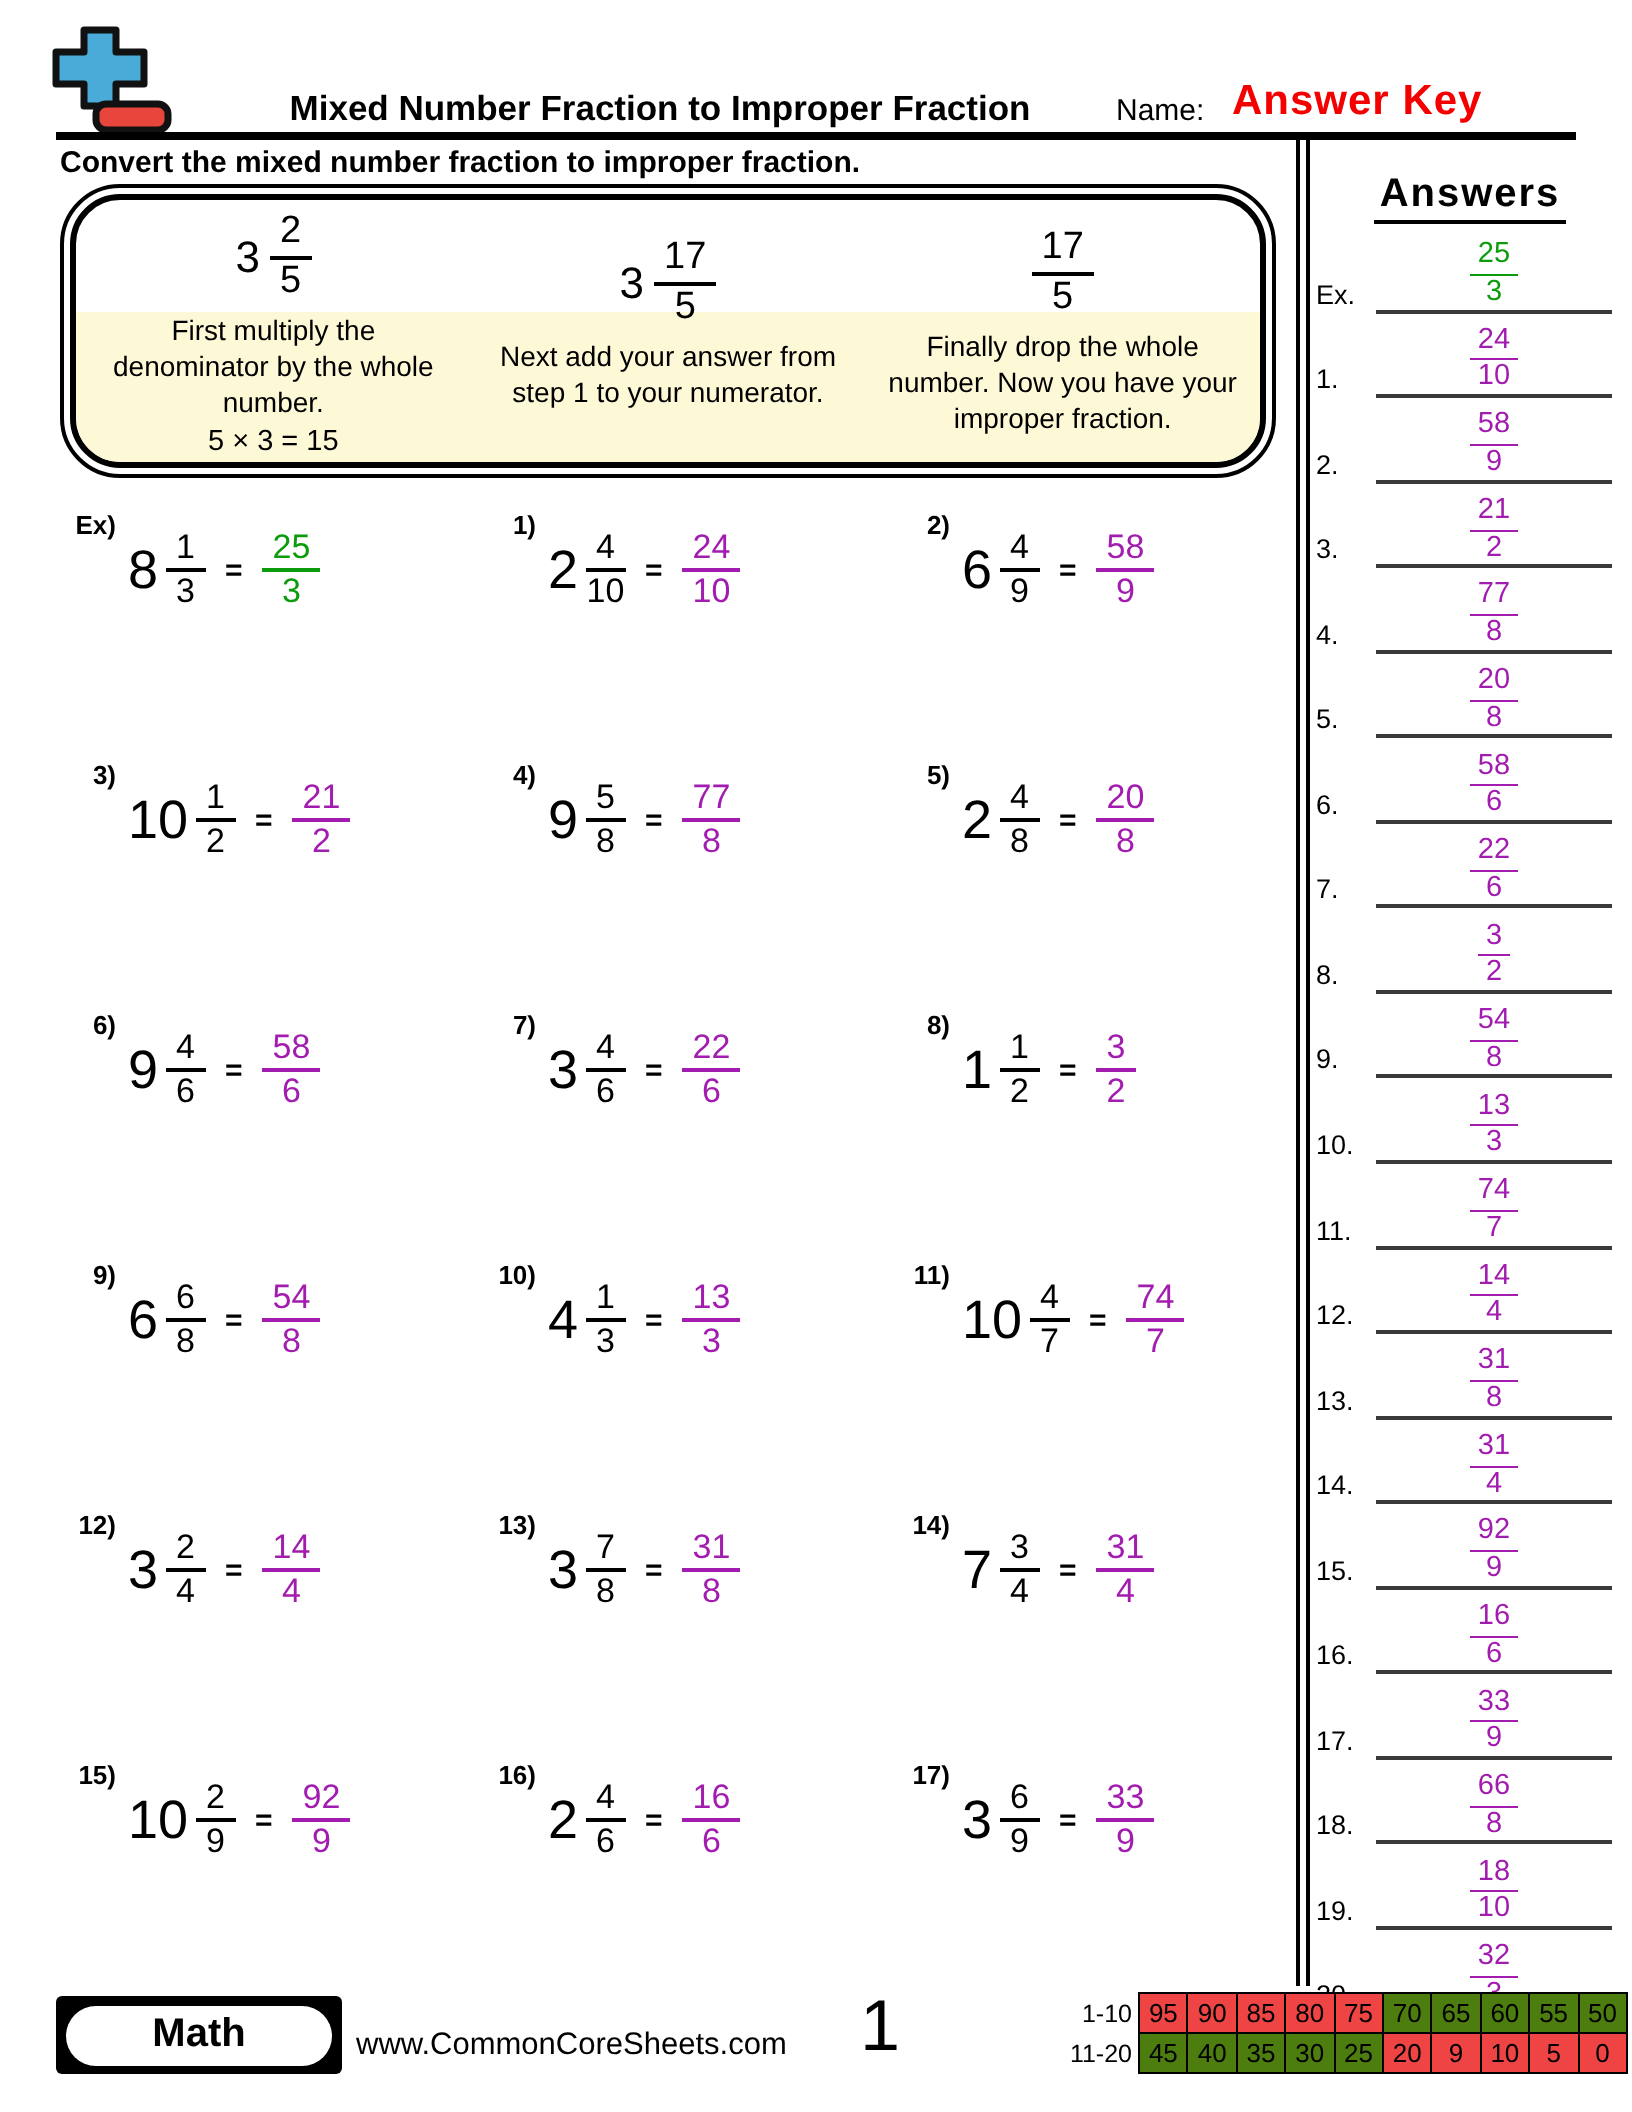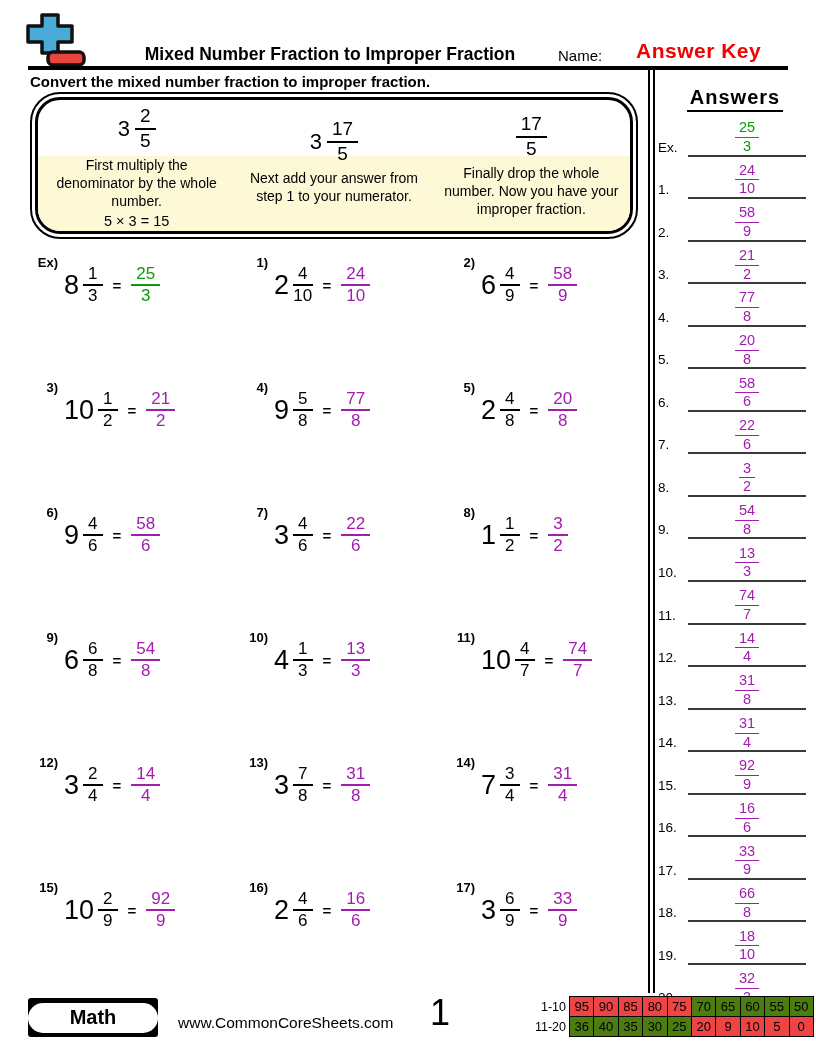--- a/index.html
+++ b/index.html
@@ -4,21 +4,21 @@
 <style>
   html,body{margin:0;padding:0;background:#fff;}
   .page{position:relative;width:816px;height:1056px;background:#fff;overflow:hidden;
         font-family:"Liberation Sans", sans-serif;color:#000;}
 
   
   .logo{position:absolute;left:26px;top:13px;width:62px;height:56px;}
   .title{position:absolute;left:110px;top:44px;width:440px;text-align:center;
          font-size:17.5px;font-weight:600;}
   .name-label{position:absolute;left:558px;top:47px;font-size:15px;}
-  .answer-key{position:absolute;left:636px;top:39px;font-size:21px;font-weight:bold;
+  .answer-key{position:absolute;left:616px;top:39px;font-size:21px;font-weight:bold;
               color:#f40000;letter-spacing:.5px;}
   .header-line{position:absolute;left:28px;top:66px;width:760px;height:3.5px;background:#000;}
   .instruction{position:absolute;left:30px;top:73px;font-size:15px;font-weight:bold;}
 
   
   .ex-box{position:absolute;left:30px;top:92px;width:608px;height:147px;
           border:2px solid #000;border-radius:30px;padding:3px;box-sizing:border-box;}
   .ex-inner{position:relative;width:100%;height:100%;border:3px solid #000;border-radius:25px;
             box-sizing:border-box;overflow:hidden;background:#fff;}
   .ex-cream{position:absolute;left:0;right:0;top:56px;bottom:0;background:#fdf8d6;}
@@ -58,21 +58,21 @@
                  letter-spacing:1px;border-bottom:2.5px solid #000;padding:16px 3px 1px;}
   .a-rows{margin-top:2px;}
   .a-row{height:42.55px;display:flex;align-items:flex-end;}
   .a-label{width:30px;flex:none;font-size:13.5px;padding-bottom:2px;}
   .a-line{flex:1;border-bottom:2px solid #3a3a3a;display:flex;justify-content:center;
           margin-right:6px;}
   .a-frac{font-size:14.5px;}
   .a-frac .num{border-bottom-width:1.6px;padding:0 4px 1px;}
 
   
-  .math-badge{position:absolute;left:28px;top:998px;width:130px;height:39px;background:#000;
+  .math-badge{position:absolute;left:28px;top:998px;width:143px;height:39px;background:#000;
               border-radius:3px;display:flex;align-items:center;justify-content:center;}
   .math-pill{width:133px;height:30px;background:#fff;border-radius:16px;display:flex;
              align-items:center;justify-content:center;font-size:20px;font-weight:bold;}
   .website{position:absolute;left:178px;top:1014px;font-size:15.5px;}
   .page-num{position:absolute;left:410px;top:992px;width:60px;text-align:center;font-size:36px;}
   .score-table{position:absolute;left:530px;top:996px;font-size:13px;}
   .score-row{display:flex;align-items:stretch;margin-top:-1px;}
   .score-row:first-child{margin-top:0;}
   .score-label{width:36px;text-align:right;padding-right:4px;font-size:12.5px;
                display:flex;align-items:center;justify-content:flex-end;}
@@ -618,21 +618,21 @@
         <span class="score-cell">80</span>
         <span class="score-cell">75</span>
         <span class="score-cell hl">70</span>
         <span class="score-cell hl">65</span>
         <span class="score-cell hl">60</span>
         <span class="score-cell hl">55</span>
         <span class="score-cell hl">50</span>
       </div>
       <div class="score-row">
         <span class="score-label">11-20</span>
-        <span class="score-cell hl">36</span>
+        <span class="score-cell hl">45</span>
         <span class="score-cell hl">40</span>
         <span class="score-cell hl">35</span>
         <span class="score-cell hl">30</span>
         <span class="score-cell hl">25</span>
         <span class="score-cell">20</span>
         <span class="score-cell">9</span>
         <span class="score-cell">10</span>
         <span class="score-cell">5</span>
         <span class="score-cell">0</span>
       </div>

